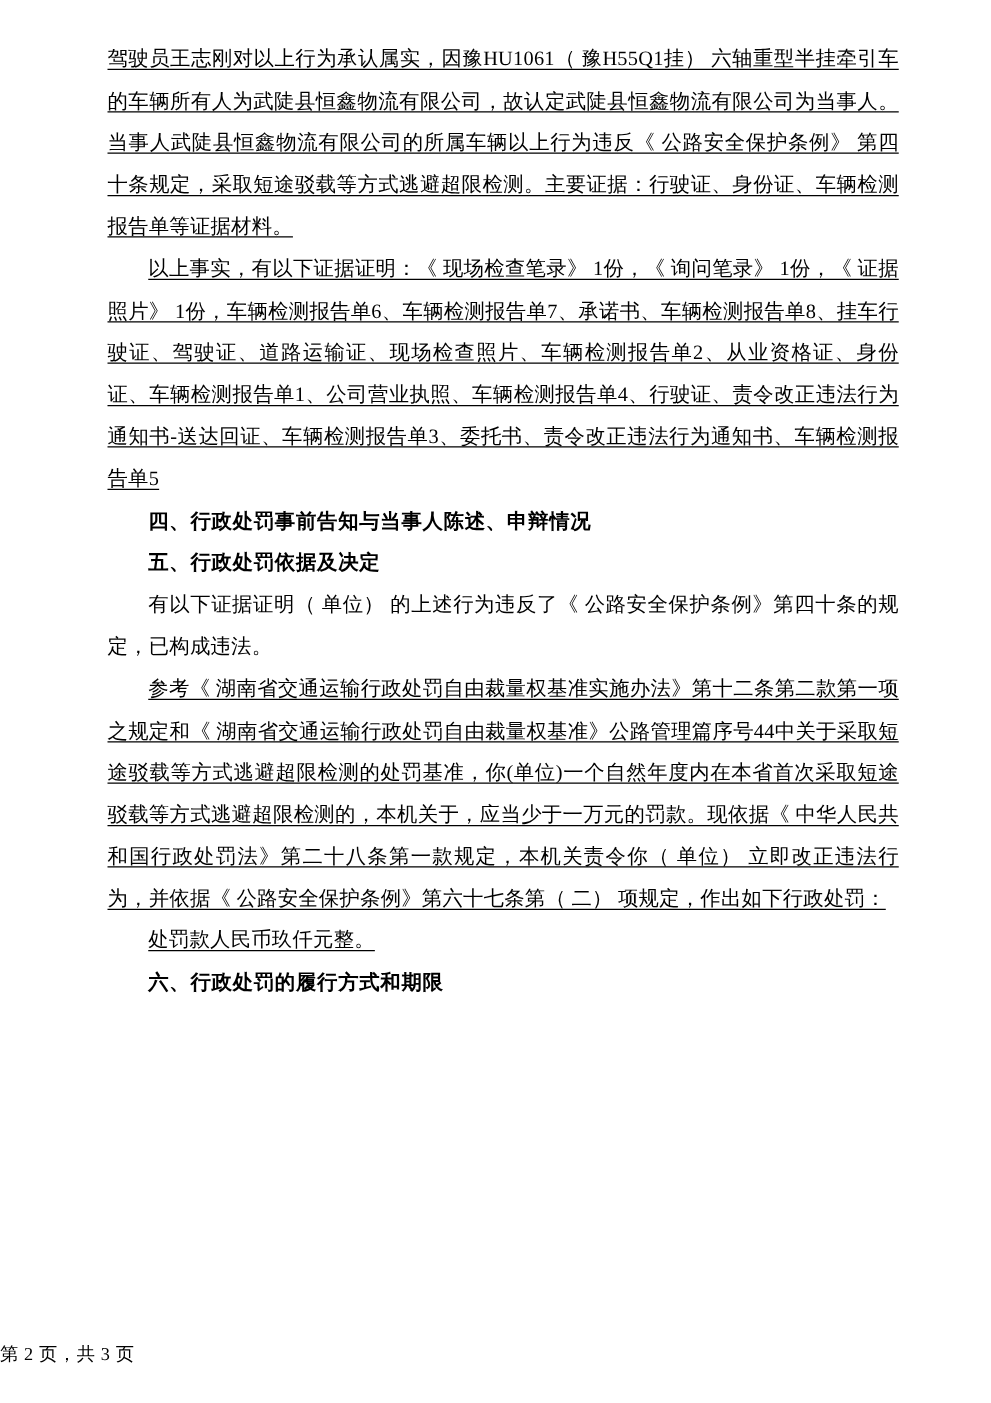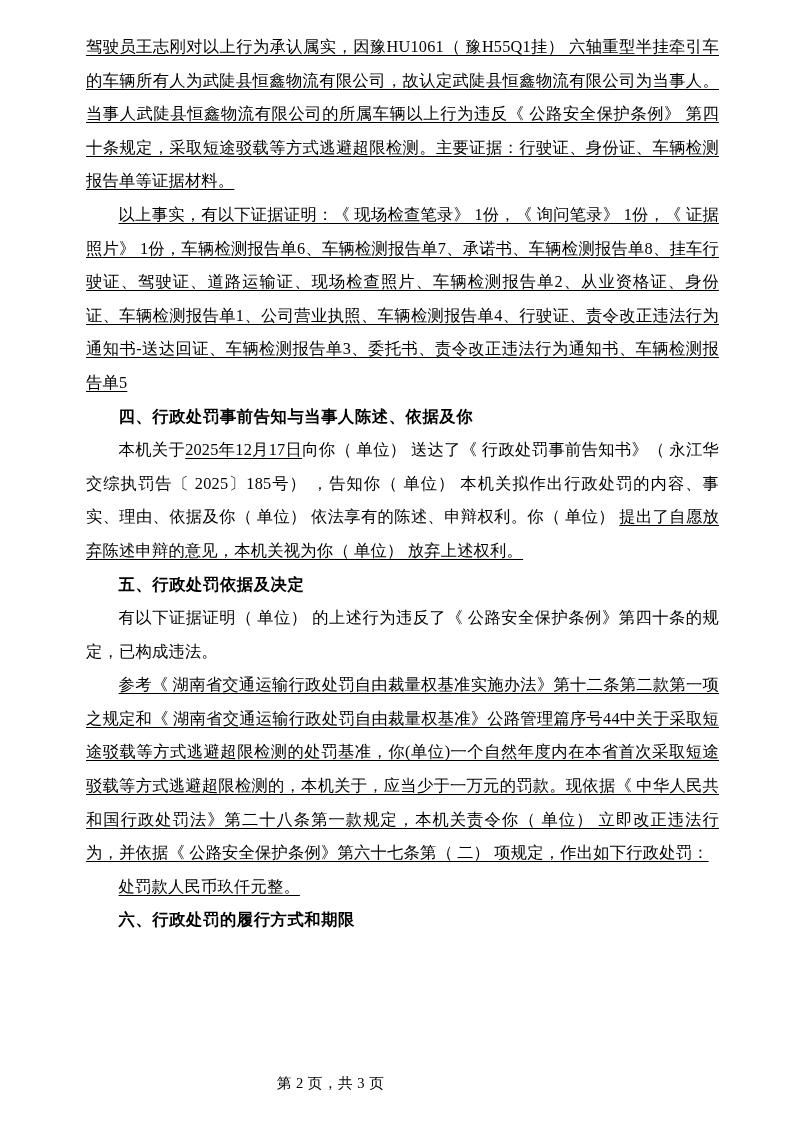--- a/index.html
+++ b/index.html
@@ -50,40 +50,38 @@
     letter-spacing: 0.6px;
   }
   .nowrap {
     white-space: nowrap;
   }
   .footer {
     position: absolute;
     left: 0;
     top: 1074px;
     width: 661px;
-    text-align: center;
     font-size: 14.6px;
     font-family: "Liberation Serif", "DejaVu Serif", serif;
     letter-spacing: 0.5px;
   }
 </style>
 </head>
 <body>
 
 <div class="page">
   <div class="body-text">
 
     <p class="u">驾驶员王志刚对以上行为承认属实，因豫HU1061（ 豫H55Q1挂） 六轴重型半挂牵引车的车辆所有人为武陡县恒鑫物流有限公司，故认定武陡县恒鑫物流有限公司为当事人。当事人武陡县恒鑫物流有限公司的所属车辆以上行为违反《 公路安全保护条例》 第四十条规定，采取短途驳载等方式逃避超限检测。主要证据：行驶证、身份证、车辆检测报告单等证据材料。</p>
 
     <p class="indent u">以上事实，有以下证据证明：《 现场检查笔录》 1份，《 询问笔录》 1份，《 证据照片》 1份，车辆检测报告单6、车辆检测报告单7、承诺书、车辆检测报告单8、挂车行驶证、驾驶证、道路运输证、现场检查照片、车辆检测报告单2、从业资格证、身份证、车辆检测报告单1、公司营业执照、车辆检测报告单4、行驶证、责令改正违法行为通知书-送达回证、车辆检测报告单3、委托书、责令改正违法行为通知书、车辆检测报告单5</p>
 
 
-    <p class="heading">四、行政处罚事前告知与当事人陈述、依据及你</p>
+    <p class="heading">四、行政处罚事前告知与当事人陈述、申辩情况</p>
 
-    <p class="indent"><span>本机关于</span><span class="u nowrap">2025年12月17日</span><span>向你（ 单位） 送达了《 行政处罚事前告知书》（ 永江华交综执罚告〔 2025〕185号） ，告知你（ 单位） 本机关拟作出行政处罚的内容、事实、理由、依据及你（ 单位） 依法享有的陈述、申辩权利。你（ 单位） </span><span class="u">提出了自愿放弃陈述申辩的意见，本机关视为你（ 单位） 放弃上述权利。</span></p>
 
     <p class="heading">五、行政处罚依据及决定</p>
 
     <p class="indent">有以下证据证明（ 单位） 的上述行为违反了《 公路安全保护条例》第四十条的规定，已构成违法。</p>
 
     <p class="indent u">参考《 湖南省交通运输行政处罚自由裁量权基准实施办法》第十二条第二款第一项之规定和《 湖南省交通运输行政处罚自由裁量权基准》公路管理篇序号44中关于采取短途驳载等方式逃避超限检测的处罚基准，你(单位)一个自然年度内在本省首次采取短途驳载等方式逃避超限检测的，本机关于，应当少于一万元的罚款。现依据《 中华人民共和国行政处罚法》第二十八条第一款规定，本机关责令你（ 单位） 立即改正违法行为，并依据《 公路安全保护条例》第六十七条第（ 二） 项规定，作出如下行政处罚：</p>
 
     <p class="indent u">处罚款人民币玖仟元整。</p>
 
     <p class="heading">六、行政处罚的履行方式和期限</p>

